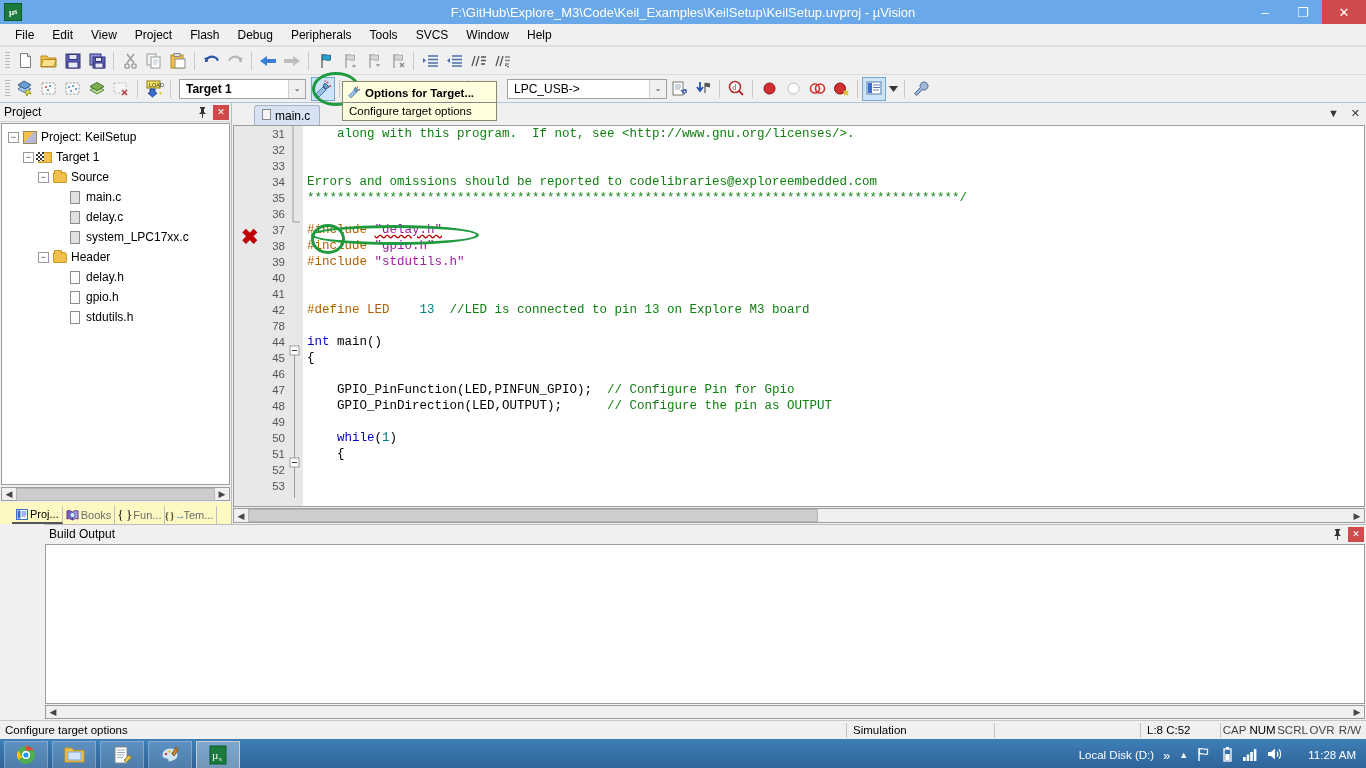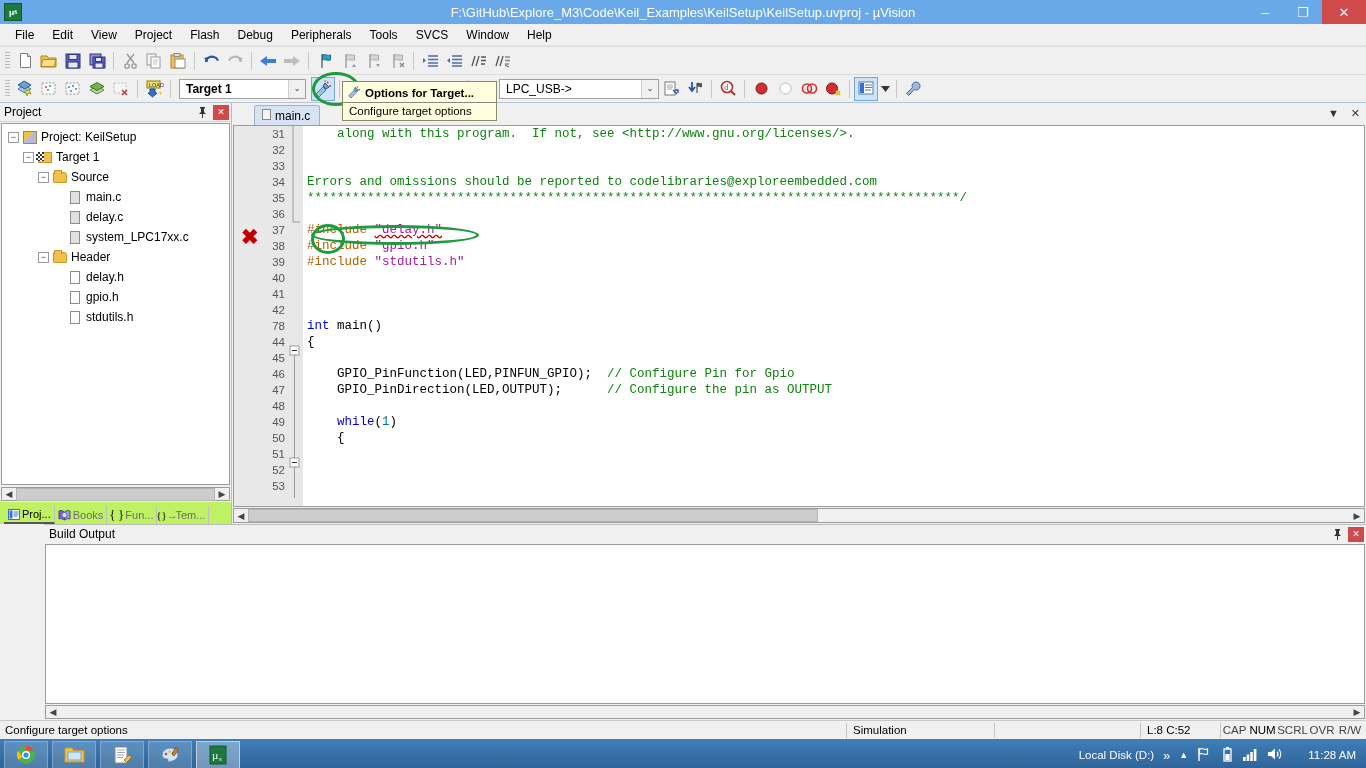--- a/index.html
+++ b/index.html
@@ -53,21 +53,21 @@
 
   
   .combo { height: 20px; background: #fff; border: 1px solid #a0a0a0;
            display: flex; align-items: center; font-size: 12px; }
   .combo .cval { padding: 0 4px 0 6px; flex: 1; white-space: nowrap; overflow: hidden; }
   .combo .carrow { width: 17px; height: 18px; background: #f0f0f0;
     border-left: 1px solid #cfcfcf; display: flex; align-items: center;
     justify-content: center; font-size: 8px; color: #333; }
   #target-combo { width: 127px; margin-left: 4px; }
   #target-combo .cval { font-weight: bold; }
-  #device-combo { width: 160px; margin-left: 2px; }
+  #device-combo { width: 160px; margin-left: 10px; }
 
   
   #main { display: flex; height: 421px; background: #f0f0f0; }
 
   
   #project-pane { width: 232px; display: flex; flex-direction: column;
      border-right: 1px solid #bcbcbc; background: #f0f0f0; }
   #project-header { height: 19px; display: flex; align-items: center;
      font-size: 12px; padding-left: 4px; background: #f0f0f0;
      border-bottom: 1px solid #d4d4d4;}
@@ -93,21 +93,21 @@
   .projicon { width:14px;height:13px; background: linear-gradient(135deg,#f3c04b 45%, #b7b7d8 45%);
      border:1px solid #9a8a55; }
   .targicon { width:14px;height:11px; background:#f3c04b; border:1px solid #c79a28;
      position:relative;}
   .targicon:after{content:'';position:absolute;left:-3px;top:-1px;width:8px;height:9px;
      background:repeating-conic-gradient(#333 0% 25%, #fff 0% 50%) 0 0/4px 4px;}
   .tlabel { font-size: 12px; color: #000; }
 
   
   #pane-tabs { height: 22px; display: flex; align-items: flex-end;
-               background: #bef264; padding-left: 4px; }
+               background: #fef9c3; padding-left: 12px; }
   .ptab { display: flex; align-items: center; gap: 2px; font-size: 11px;
           padding: 2px 3px; height: 18px; border-right: 1px solid #c0c0c0; }
   .ptab.sel { border-bottom: 2px solid #555; font-weight: normal; color: #000;}
   .ptab.dim { color: #6d6d6d; }
   .ptab-ic { width: 13px; height: 12px; display:flex;align-items:center;
              justify-content:center; font-size:10px;}
 
   
   #editor-pane { flex: 1; display: flex; flex-direction: column;
                  background: #f0f0f0; position: relative; }
@@ -726,20 +726,21 @@
         <div class="cl"></div>
         <div class="cl"></div>
         <div class="cl"><span class="cmt">Errors and omissions should be reported to codelibraries@exploreembedded.com</span></div>
         <div class="cl"><span class="cmt">***************************************************************************************/</span></div>
         <div class="cl"></div>
         <div class="cl"><span class="pp">#include </span><span class="str" style="text-decoration:underline wavy #c00000">"delay.h"</span></div>
         <div class="cl"><span class="pp">#include </span><span class="str">"gpio.h"</span></div>
         <div class="cl"><span class="pp">#include </span><span class="str">"stdutils.h"</span></div>
         <div class="cl"></div>
         <div class="cl"></div>
+        <div class="cl"><span class="pp">#define LED</span><span class="fn">    </span><span class="num">13</span><span class="fn">  </span><span class="cmt">//LED is connected to pin 13 on Explore M3 board</span></div>
         <div class="cl"></div>
         <div class="cl"><span class="kw">int </span><span class="fn">main()</span></div>
         <div class="cl"><span class="fn">{</span></div>
         <div class="cl"></div>
         <div class="cl"><span class="fn">    GPIO_PinFunction(LED,PINFUN_GPIO);  </span><span class="cmt">// Configure Pin for Gpio</span></div>
         <div class="cl"><span class="fn">    GPIO_PinDirection(LED,OUTPUT);      </span><span class="cmt">// Configure the pin as OUTPUT</span></div>
         <div class="cl"></div>
         <div class="cl"><span class="fn">    </span><span class="kw">while</span><span class="fn">(</span><span class="num">1</span><span class="fn">)</span></div>
         <div class="cl"><span class="fn">    {</span></div>
         <div class="cl"></div>

